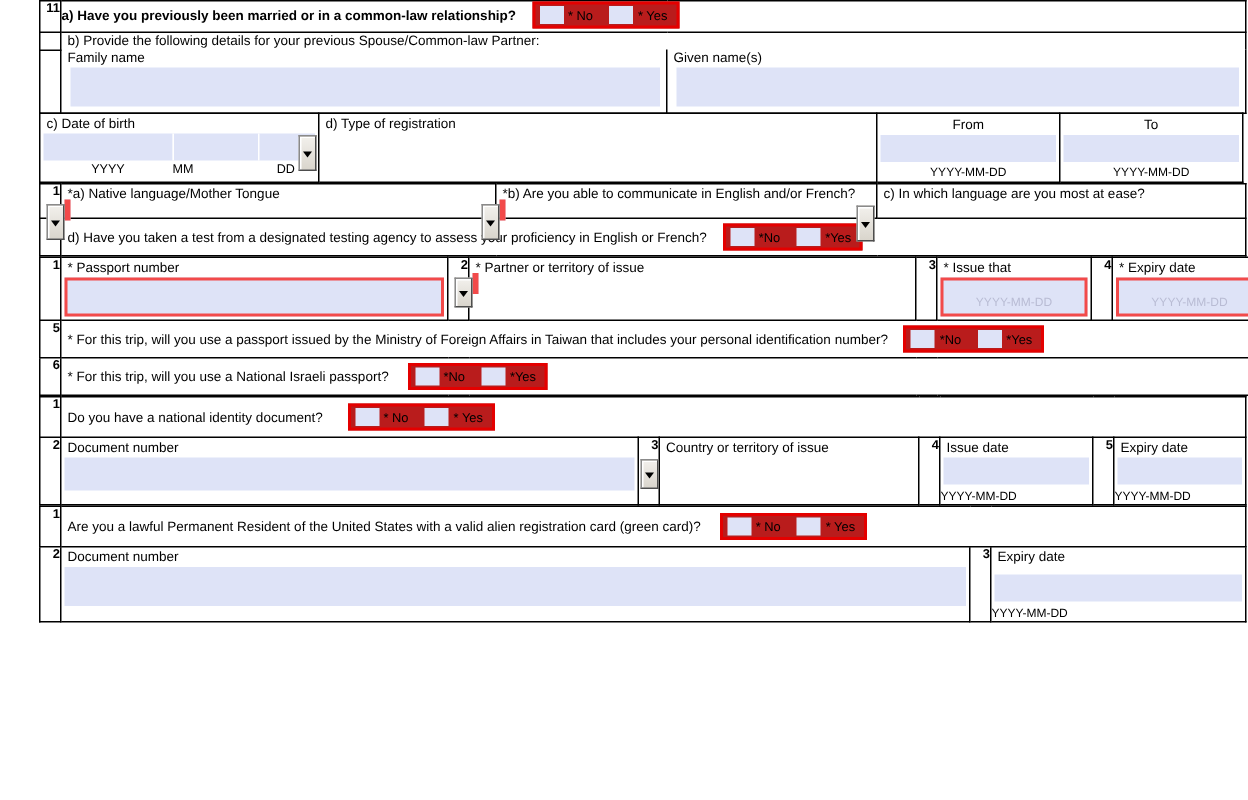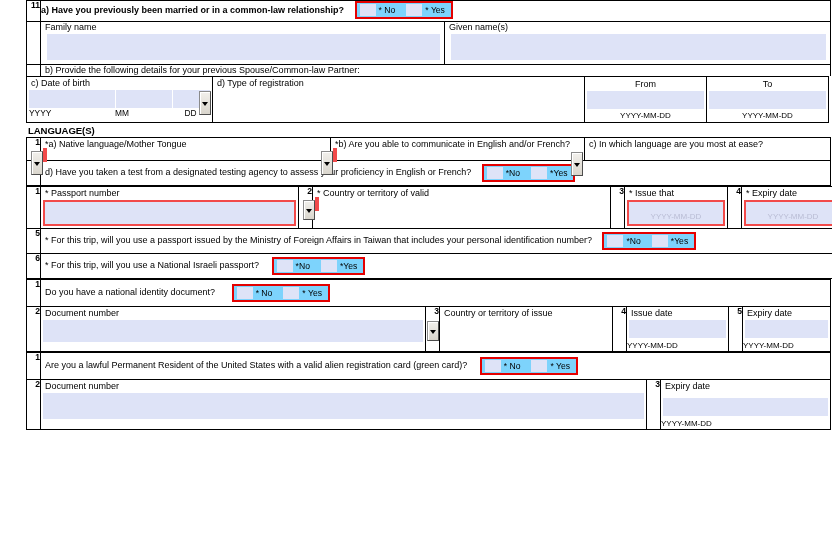--- a/index.html
+++ b/index.html
@@ -54,33 +54,33 @@
     border-top:4px solid #000;
   }
   .ddbtn.small{height:20px;top:2px;}
 
   
   .ddfield{border:2px solid #f24a4a;background:#dee3f7;height:24px;margin:1px 2px 2px 2px;position:relative;}
   .ddfield.noborder{border:none;background:#dee3f7;height:28px;}
 
   
   .yn{display:inline-flex;align-items:center;border:2px solid #e40000;
-      padding:1px 3px 1px 0;vertical-align:middle;background:#7dd3fc;}
+      padding:1px 3px 1px 0;vertical-align:middle;background:#b91c1c;}
   .yn .box{width:16px;height:12px;background:#dee3f7;display:inline-block;margin:0 3px 0 3px;}
   .yn .t{font-size:8.6px;margin-right:8px;white-space:nowrap;}
   .yn .t:last-child{margin-right:3px;}
 
   
   .date3{display:flex;margin:1px 2px 0 2px;}
   .date3 .seg{background:#dee3f7;height:18px;}
   .date3 .s1{flex:0 0 86px;}
   .date3 .s2{flex:0 0 56px;border-left:1px solid #fff;}
   .date3 .s3{flex:1;border-left:1px solid #fff;}
   .date3lbl{display:flex;margin:0 2px;font-size:8.4px;}
-  .date3lbl .s1{flex:0 0 86px;text-align:left;}
+  .date3lbl .s1{flex:0 0 86px;text-align:center;}
   .date3lbl .s2{flex:0 0 56px;text-align:left;}
   .date3lbl .s3{flex:1;text-align:center;}
 
   .colhdr{text-align:center;font-size:9px;padding:2px 0 1px;line-height:11px;}
   .hint{font-size:8px;text-align:center;line-height:10px;padding-bottom:1px;}
   .hint.inside{
     position:absolute;left:0;right:0;bottom:1px;color:#b9bcd4;font-size:8px;text-align:center;
   }
   .relative{position:relative;}
 </style>
@@ -105,34 +105,34 @@
         <span class="yn" style="margin-left:8px">
           <span class="box"></span>
           <span class="t">* No</span>
           <span class="box"></span>
           <span class="t">* Yes</span>
         </span>
       </td>
     </tr>
 
     <tr>
+      <td class="numcell"></td>
+      <td colspan="2" style="border-bottom:none;padding:0 3px 0 4px">
+        <span class="lbl">b) Provide the following details for your previous Spouse/Common-law Partner:</span>
+      </td>
+    </tr>
+    <tr>
       <td class="numcell" style="border-top:none"></td>
       <td style="border-top:none;padding:0 2px 2px 4px">
         <span class="lbl">Family name</span>
         <span class="fld h26"></span>
       </td>
       <td style="border-top:none;padding:0 2px 2px 4px">
         <span class="lbl">Given name(s)</span>
         <span class="fld h26"></span>
-      </td>
-    </tr>
-    <tr>
-      <td class="numcell"></td>
-      <td colspan="2" style="border-bottom:none;padding:0 3px 0 4px">
-        <span class="lbl">b) Provide the following details for your previous Spouse/Common-law Partner:</span>
       </td>
     </tr>
   </tbody>
     </table>
 
   <table class="tbl" style="margin-top:-1px">
     <colgroup>
         <col style="width:186px">
         <col style="width:372px">
         <col style="width:122px">
@@ -166,21 +166,20 @@
       </td>
       <td style="padding:0">
         <div class="colhdr">To</div>
         <div class="fld h18" style="margin:0 2px 2px 2px"></div>
         <div class="hint">YYYY-MM-DD</div>
       </td>
     </tr>
   </tbody>
     </table>
 
-  <div class="sec-title">LANGUAGE(S)</div>
 
   <table class="tbl">
     <colgroup>
         <col style="width:14px">
         <col style="width:290px">
         <col style="width:254px">
         <col style="width:246px">
       </colgroup>
     <tbody>
         <tr>
@@ -233,21 +232,21 @@
     </colgroup>
     <tbody>
         <tr>
       <td class="numcell">1</td>
       <td style="padding:1px 0 0 0">
         <span class="lbl" style="padding-left:4px">* Passport number</span>
         <span class="fld red h22"></span>
       </td>
       <td class="numcell">2</td>
       <td style="padding:1px 0 0 0">
-        <span class="lbl" style="padding-left:4px">* Country or territory of valid</span>
+        <span class="lbl" style="padding-left:4px">* Partner or territory of issue</span>
         <span class="ddfield" style="height:24px">
           <span class="ddbtn small" style="right:2px;top:1px"></span>
         </span>
       </td>
       <td class="numcell">3</td>
       <td style="padding:1px 0 0 0">
         <span class="lbl" style="padding-left:4px">* Issue that</span>
         <span class="fld red h22 relative">
           <span class="hint inside">YYYY-MM-DD</span>
         </span>

